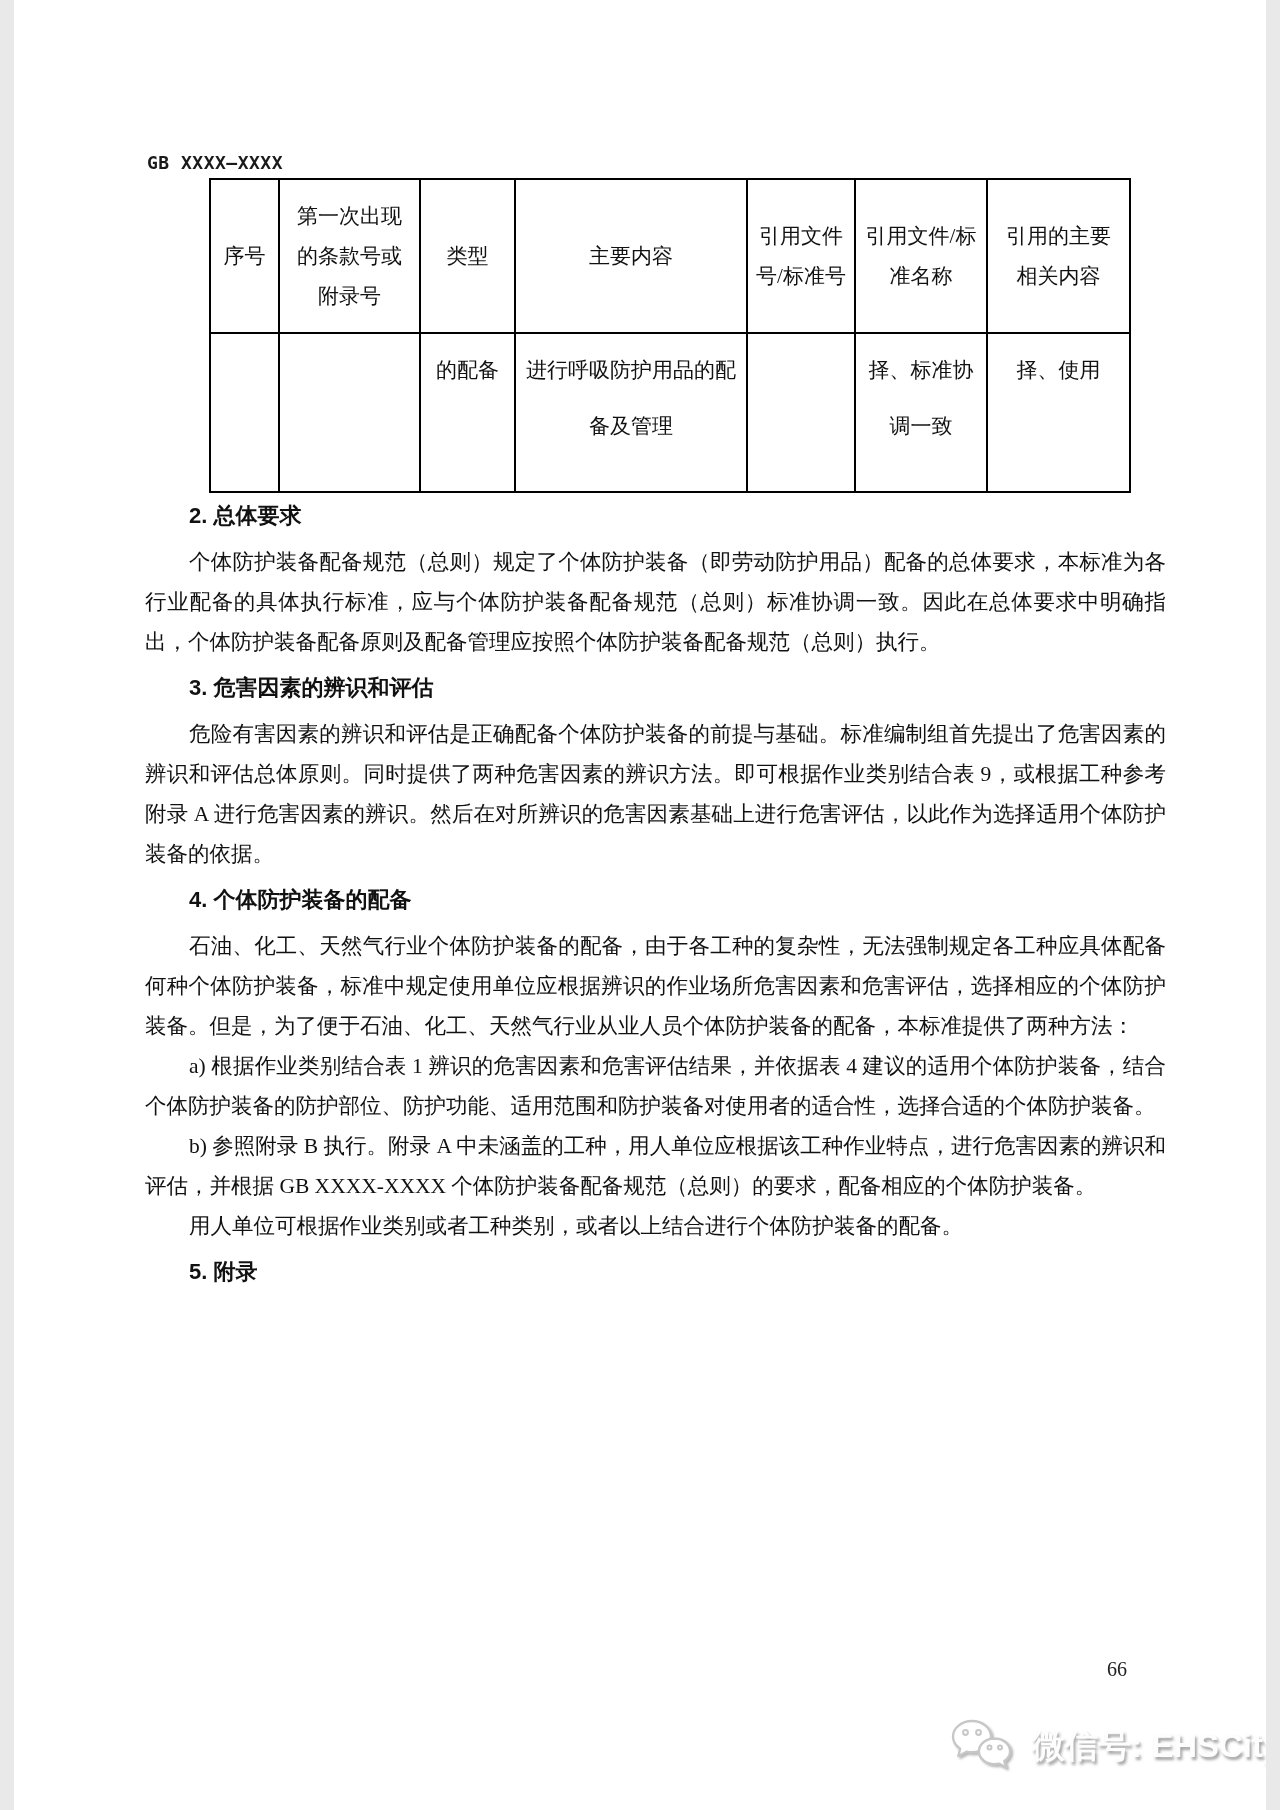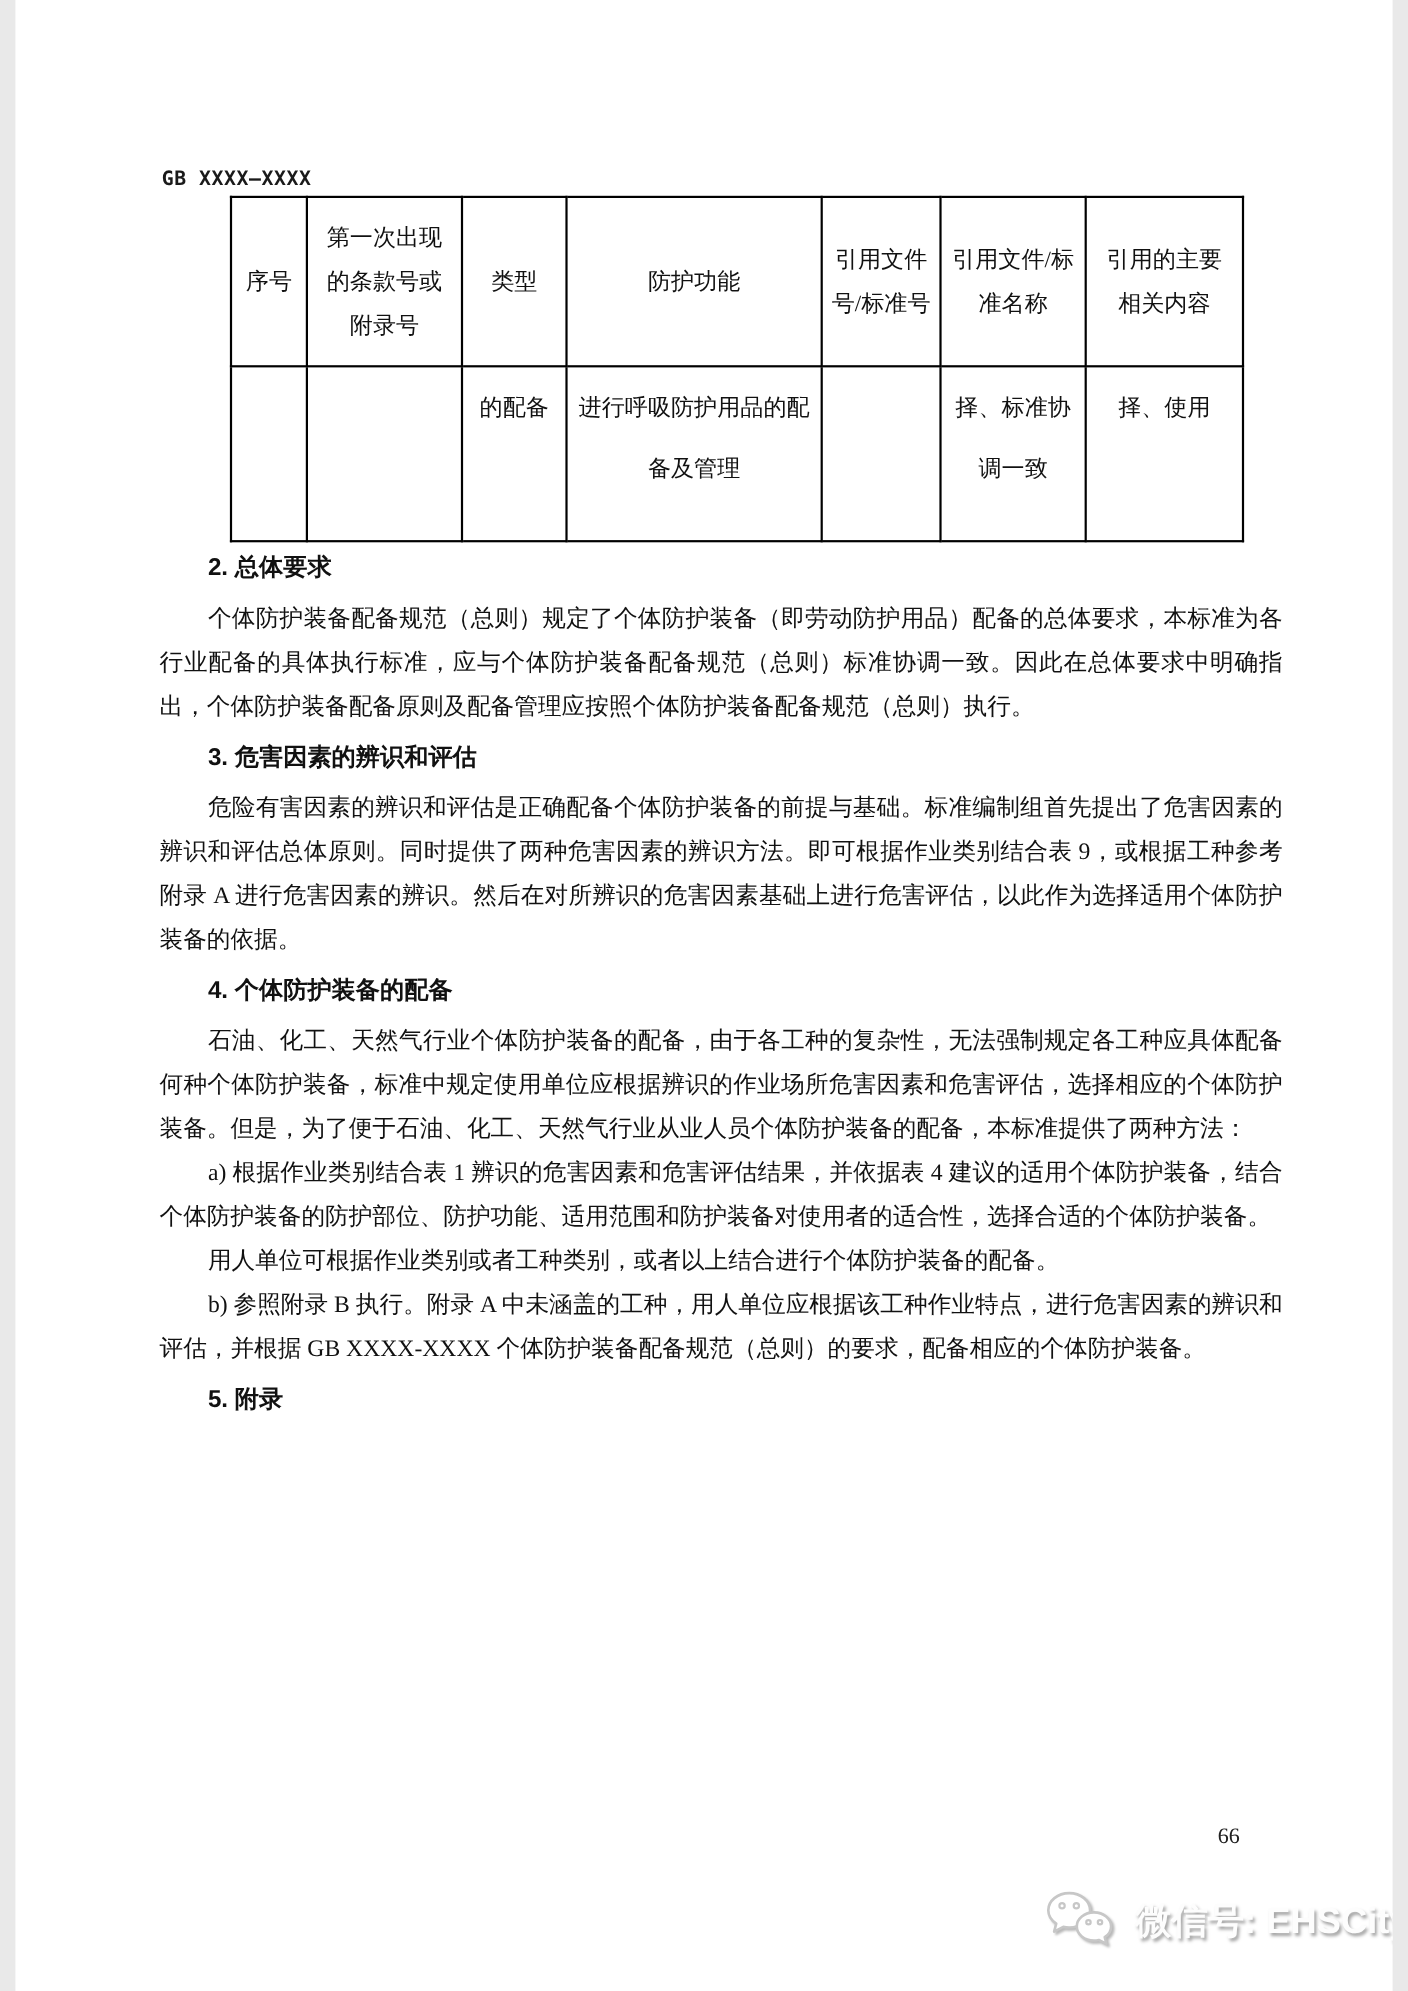--- a/index.html
+++ b/index.html
@@ -86,21 +86,21 @@
       <col style="width:232px">
       <col style="width:108px">
       <col style="width:132px">
       <col style="width:143px">
     </colgroup>
     <thead>
       <tr>
         <th>序号</th>
         <th>第一次出现的条款号或附录号</th>
         <th>类型</th>
-        <th>防护功能</th>
+        <th>主要内容</th>
         <th>引用文件号/标准号</th>
         <th>引用文件/标准名称</th>
         <th>引用的主要相关内容</th>
       </tr>
     </thead>
     <tbody>
       <tr>
         <td></td>
         <td></td>
         <td>的配备</td>
@@ -115,22 +115,22 @@
   <div class="content">
     <h3>2. 总体要求</h3>
     <p>个体防护装备配备规范（总则）规定了个体防护装备（即劳动防护用品）配备的总体要求，本标准为各行业配备的具体执行标准，应与个体防护装备配备规范（总则）标准协调一致。因此在总体要求中明确指出，个体防护装备配备原则及配备管理应按照个体防护装备配备规范（总则）执行。</p>
 
     <h3>3. 危害因素的辨识和评估</h3>
     <p>危险有害因素的辨识和评估是正确配备个体防护装备的前提与基础。标准编制组首先提出了危害因素的辨识和评估总体原则。同时提供了两种危害因素的辨识方法。即可根据作业类别结合表 9，或根据工种参考附录 A 进行危害因素的辨识。然后在对所辨识的危害因素基础上进行危害评估，以此作为选择适用个体防护装备的依据。</p>
 
     <h3>4. 个体防护装备的配备</h3>
     <p>石油、化工、天然气行业个体防护装备的配备，由于各工种的复杂性，无法强制规定各工种应具体配备何种个体防护装备，标准中规定使用单位应根据辨识的作业场所危害因素和危害评估，选择相应的个体防护装备。但是，为了便于石油、化工、天然气行业从业人员个体防护装备的配备，本标准提供了两种方法：</p>
     <p>a) 根据作业类别结合表 1 辨识的危害因素和危害评估结果，并依据表 4 建议的适用个体防护装备，结合个体防护装备的防护部位、防护功能、适用范围和防护装备对使用者的适合性，选择合适的个体防护装备。</p>
+    <p>b) 参照附录 B 执行。附录 A 中未涵盖的工种，用人单位应根据该工种作业特点，进行危害因素的辨识和评估，并根据 GB XXXX-XXXX 个体防护装备配备规范（总则）的要求，配备相应的个体防护装备。</p>
     <p>用人单位可根据作业类别或者工种类别，或者以上结合进行个体防护装备的配备。</p>
-    <p>b) 参照附录 B 执行。附录 A 中未涵盖的工种，用人单位应根据该工种作业特点，进行危害因素的辨识和评估，并根据 GB XXXX-XXXX 个体防护装备配备规范（总则）的要求，配备相应的个体防护装备。</p>
 
     <h3>5. 附录</h3>
   </div>
 
   <div class="page-number">66</div>
 
   <div class="watermark">
     <svg class="wechat-icon" width="62" height="60" viewBox="0 0 62 60" aria-hidden="true">
       <g fill="#ffffff" stroke="#c7c7c7" stroke-width="2.4" stroke-linejoin="round">
         <path d="M22 5 C11.5 5 3 12 3 20.6 c0 4.9 2.8 9.2 7.2 12.1 L8.3 40 l8.3-4.3 c1.7 .4 3.5 .6 5.4 .6 10.5 0 19-7 19-15.7 C41 12 32.5 5 22 5 Z"></path>

